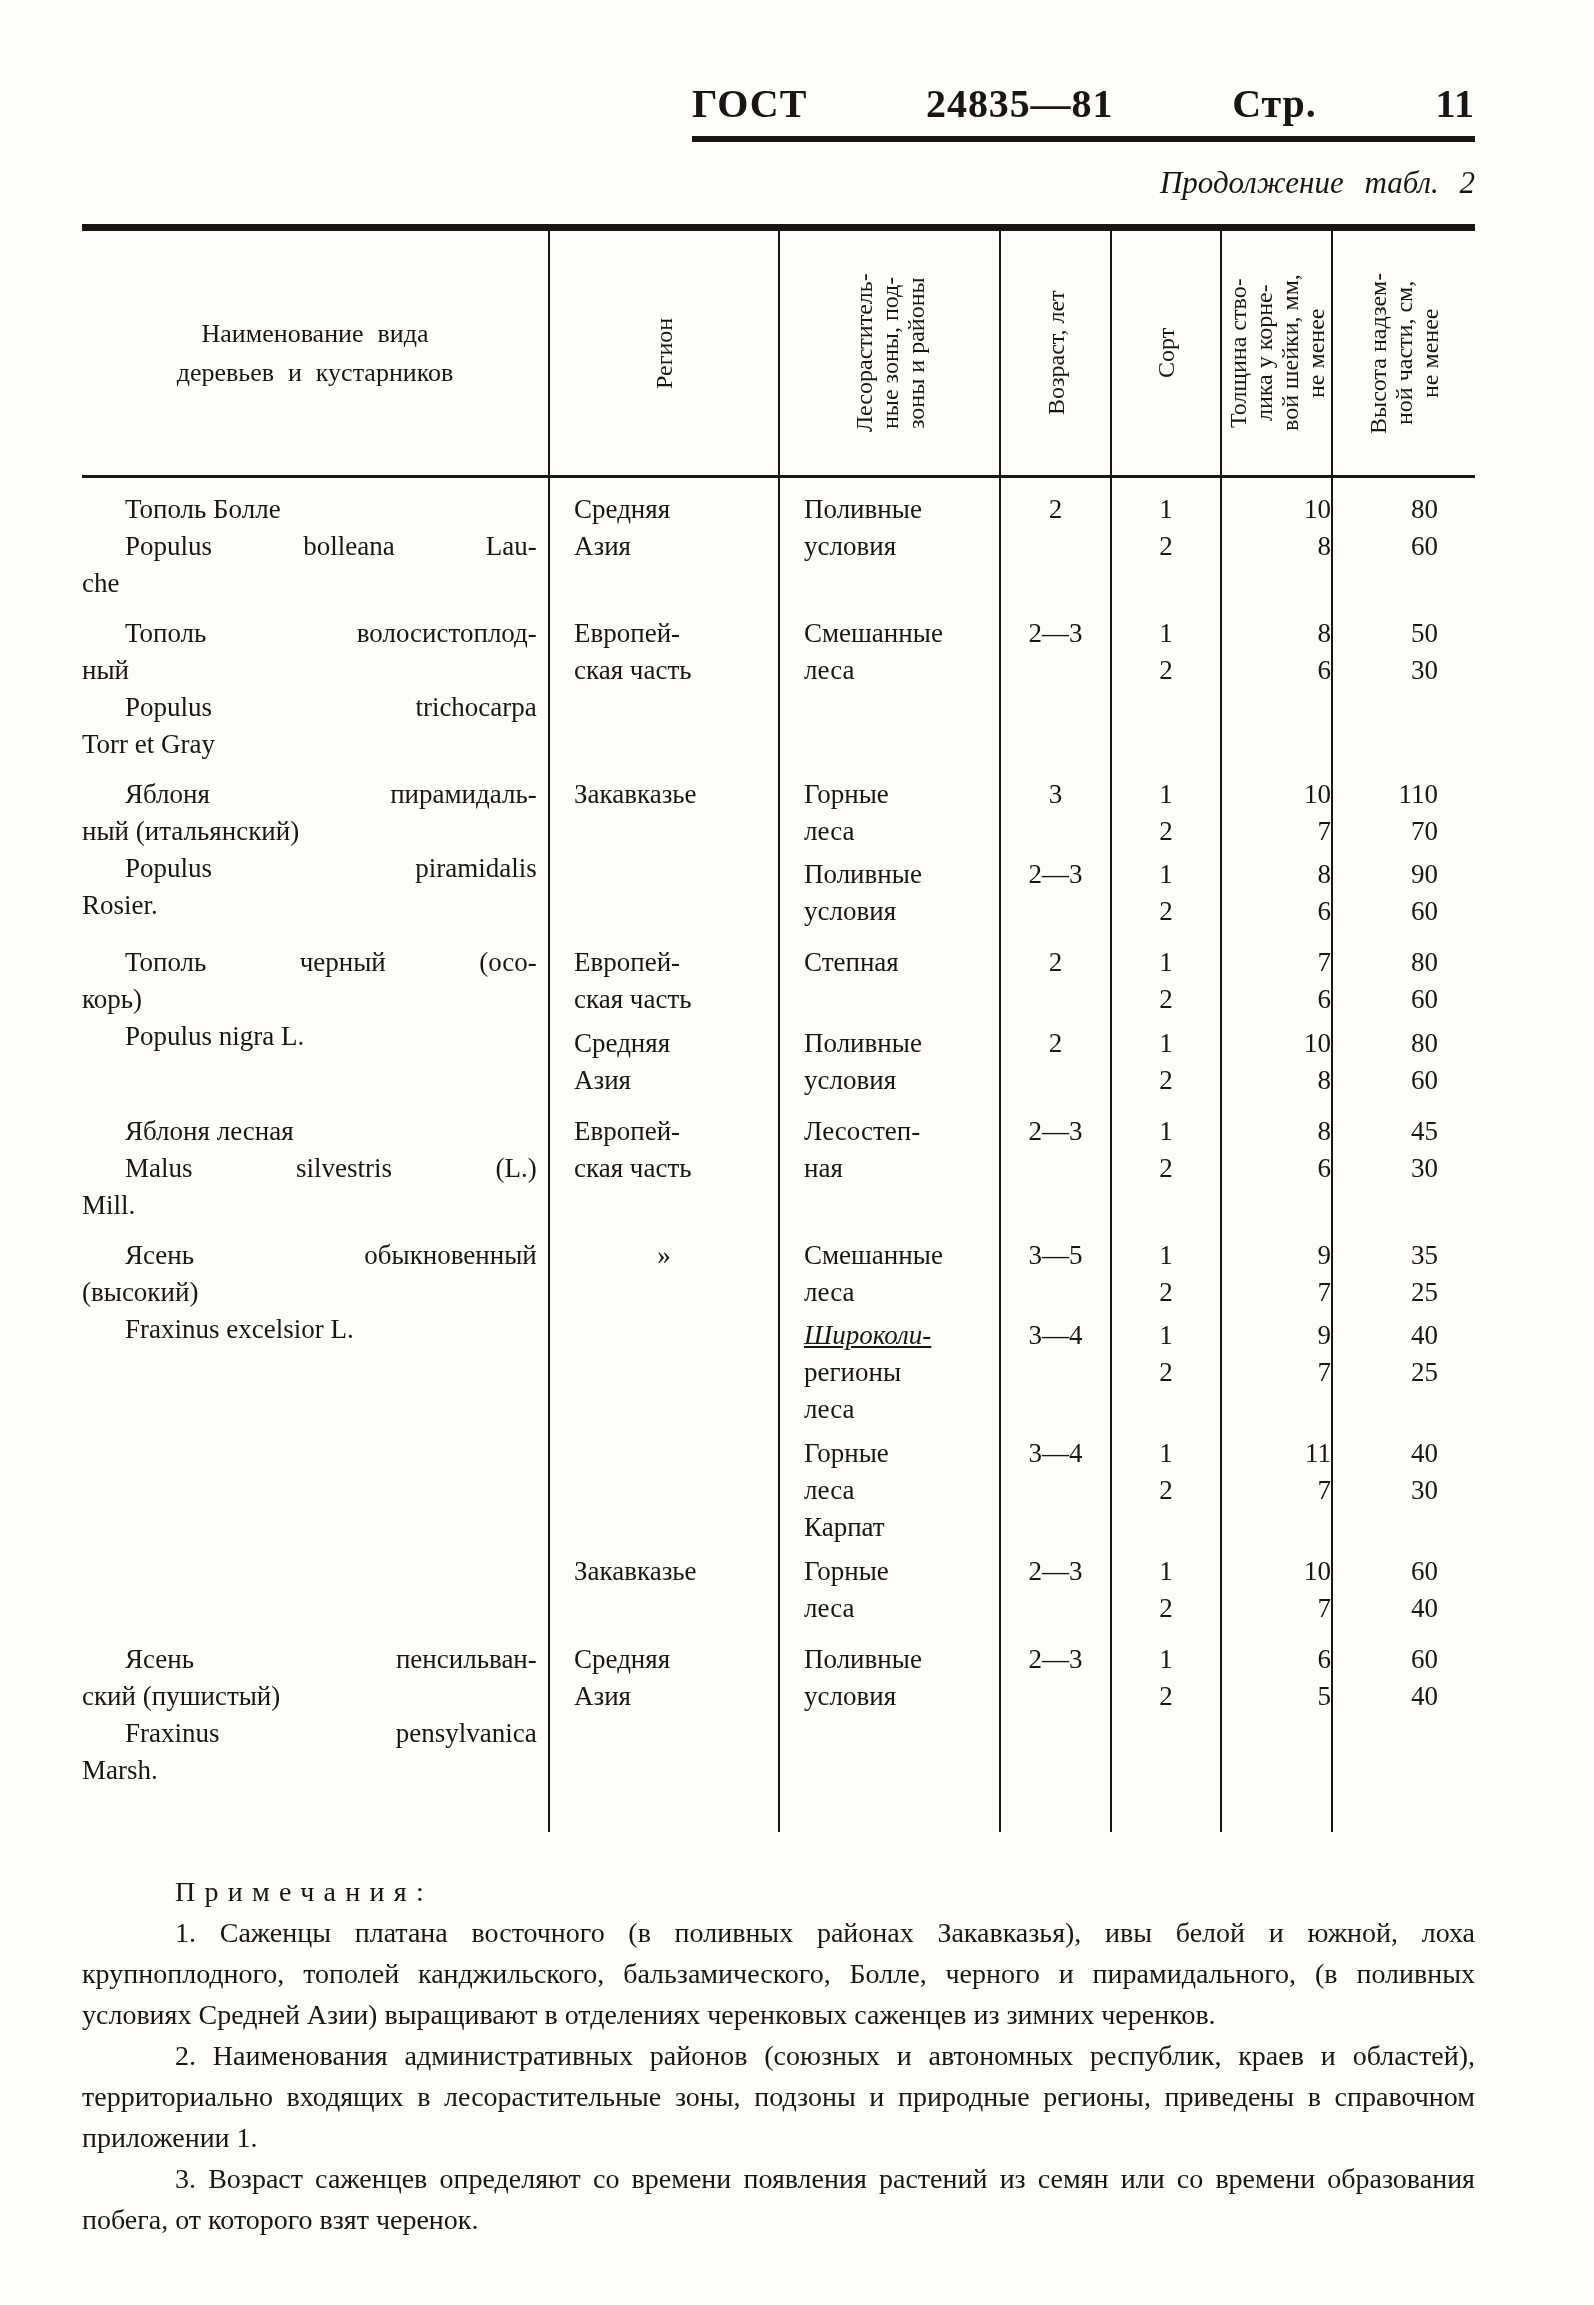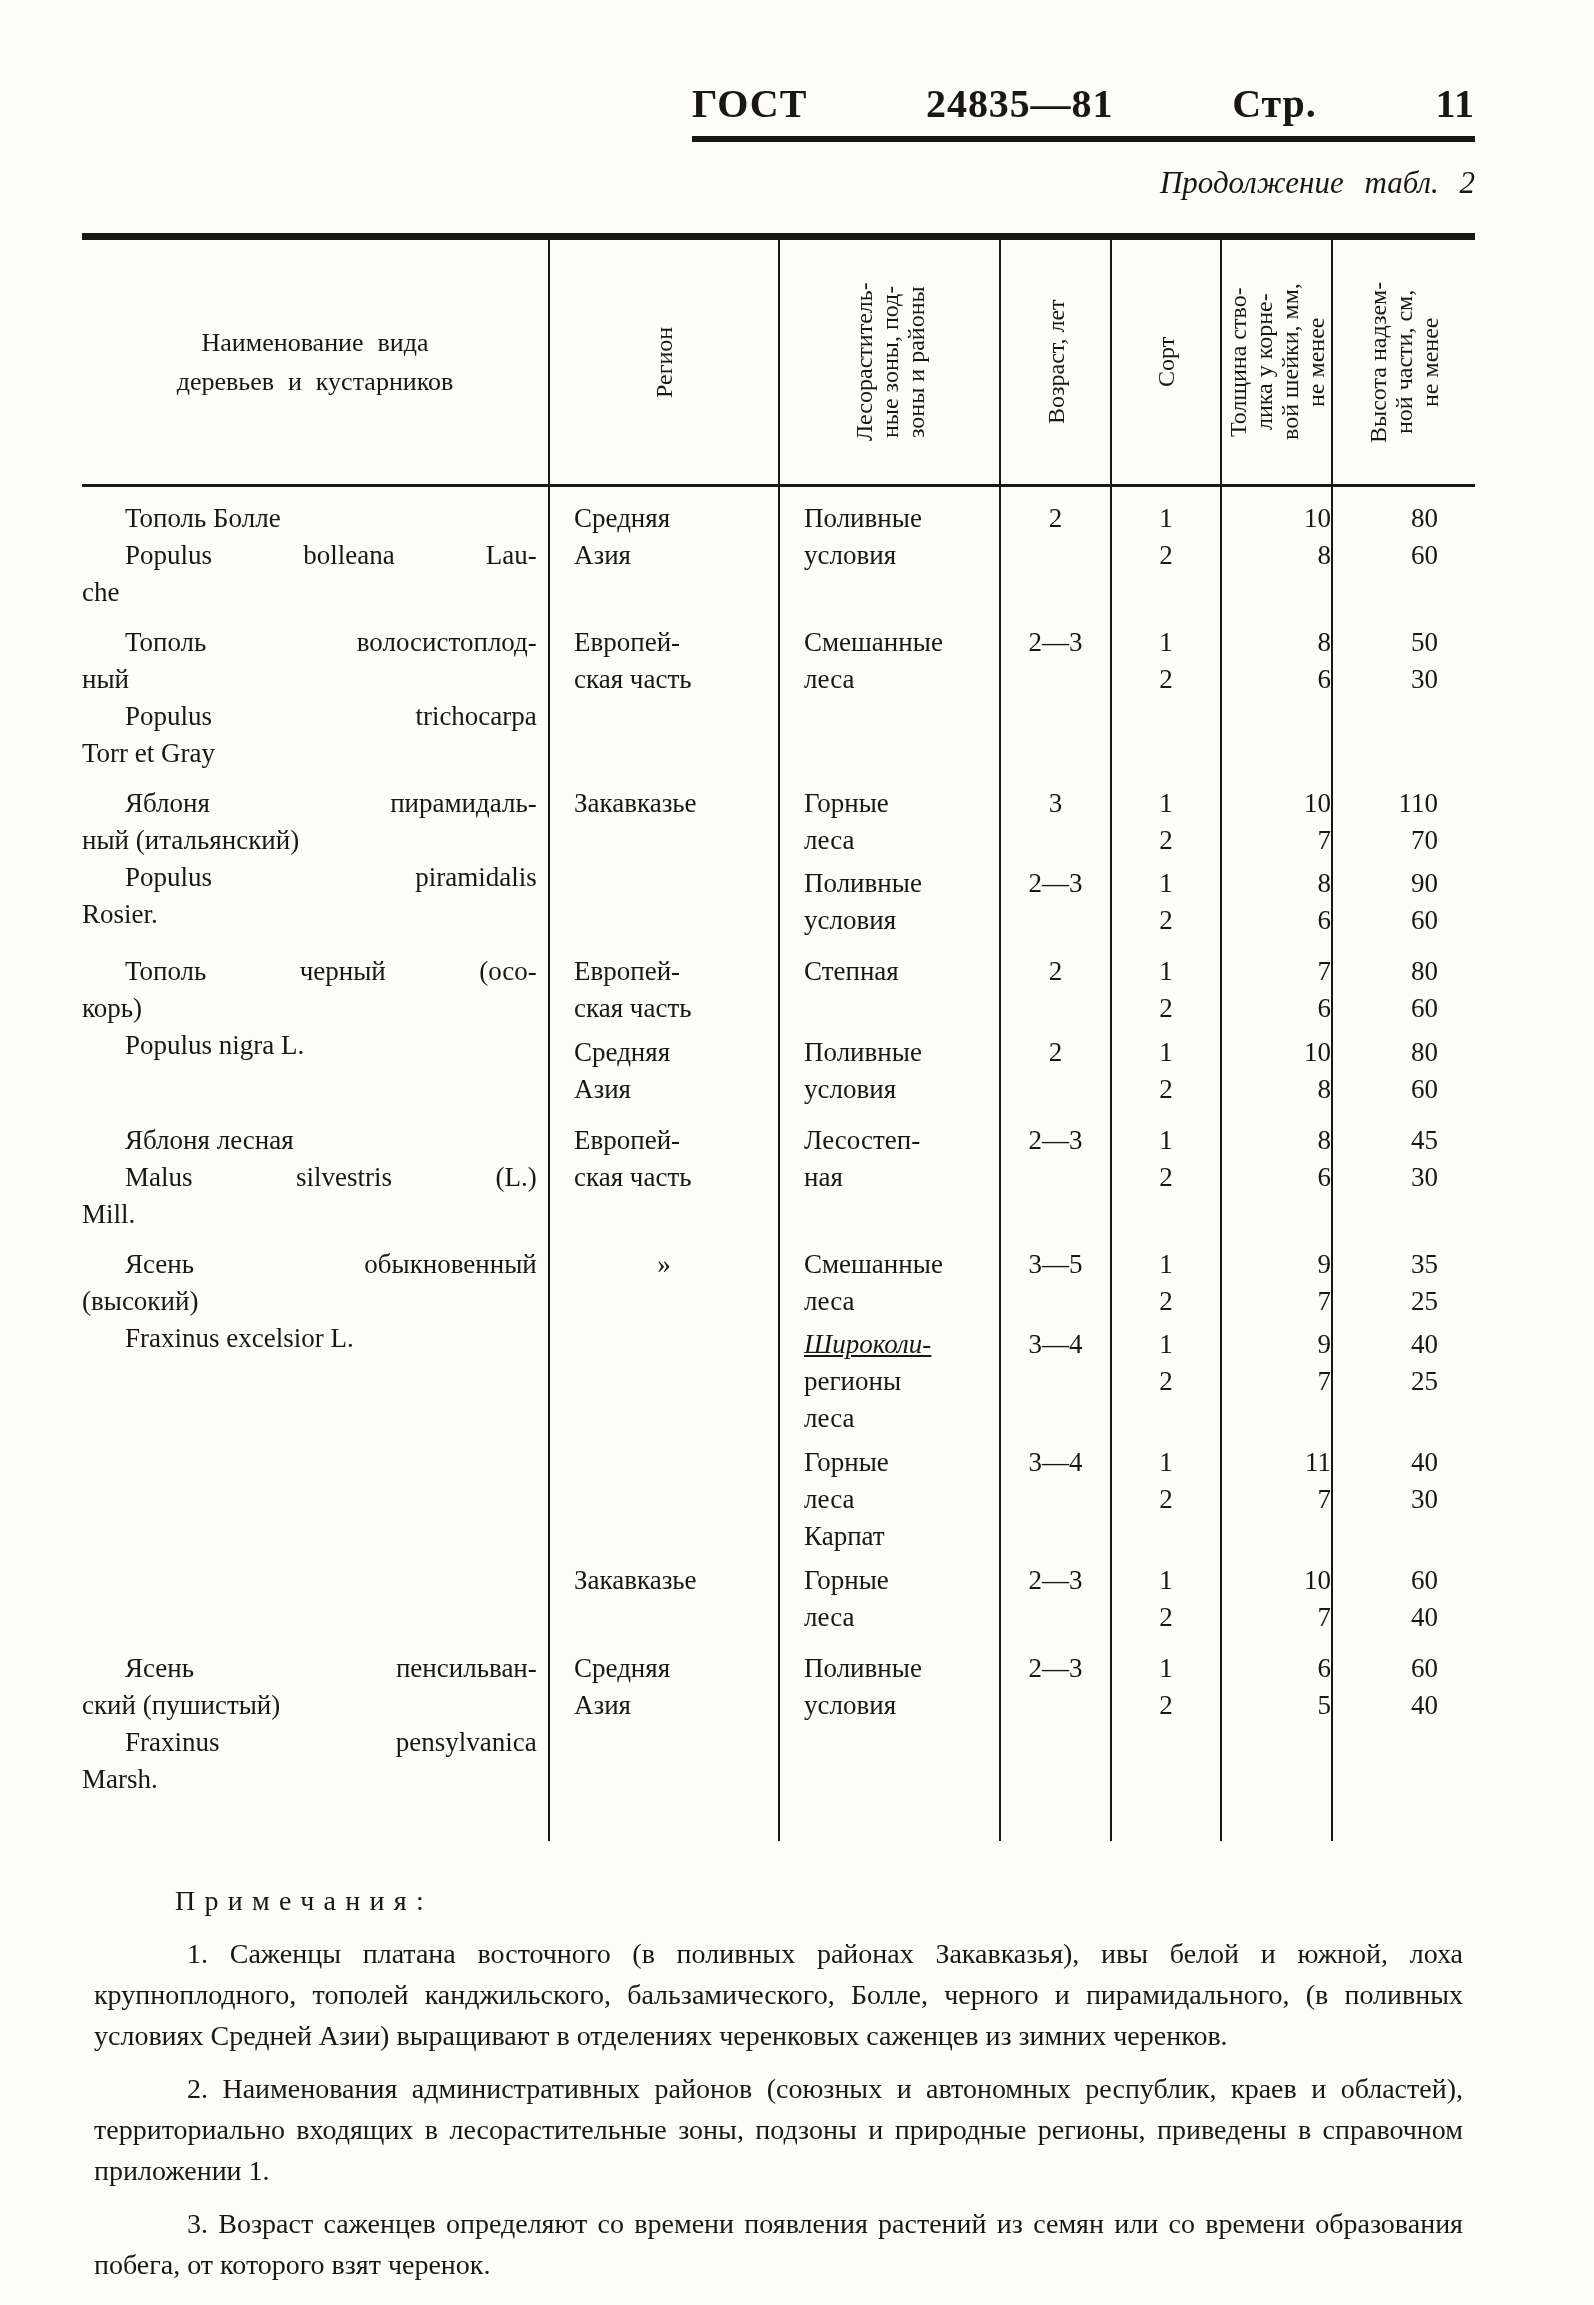--- a/index.html
+++ b/index.html
@@ -18,21 +18,21 @@
     font-weight: bold; font-size: 40px; letter-spacing: 0.9px; white-space: nowrap;
   }
   .caption {
     margin-top: 22.4px; text-align: right; font-style: italic;
     font-size: 31px; word-spacing: 13px;
   }
 
   
   table.gost-table {
     border-collapse: collapse; table-layout: fixed; width: 1393px;
-    margin-top: 32px; border-top: 7.5px solid #1a1613;
+    margin-top: 23px; border-top: 7.5px solid #1a1613;
   }
   th, td { padding: 0; }
   th:not(:first-child), td:not(:first-child) { border-left: 2.8px solid #1a1613; }
   thead th { border-bottom: 3.7px solid #1a1613; height: 244px; vertical-align: bottom; font-weight: normal; }
   thead th:first-child { vertical-align: middle; }
   .hhead { text-align: center; white-space: pre-line; font-size: 26px; line-height: 39px; word-spacing: 7.5px; }
   .vhead {
     writing-mode: vertical-rl; transform: rotate(180deg);
     white-space: pre-line; font-size: 24px; line-height: 26px;
     height: 224px; display: block; margin: 0 auto 9.3px;
@@ -49,21 +49,21 @@
   .age .line { text-align: center; }
   .sort .line { text-align: center; }
   .mm .line { text-align: right; }
   .cm .line { text-align: right; padding-right: 37px; }
   .block + .block { margin-top: 5.6px; }
   .it { font-style: italic; text-decoration: underline; }
 
   
   .notes { margin-top: 39px; font-size: 28px; line-height: 41px; text-align: justify; }
   .notes-title { margin-left: 93px; letter-spacing: 9.3px; }
-  .note-p { margin: 12px; text-indent: 93px; }
+  .note-p { margin: 0; text-indent: 93px; }
 </style>
 </head>
 <body>
 
 <div class="page">
 
   <div class="doc-header">
     <div class="doc-header-inner">
       <span>ГОСТ</span>
       <span>24835—81</span>

